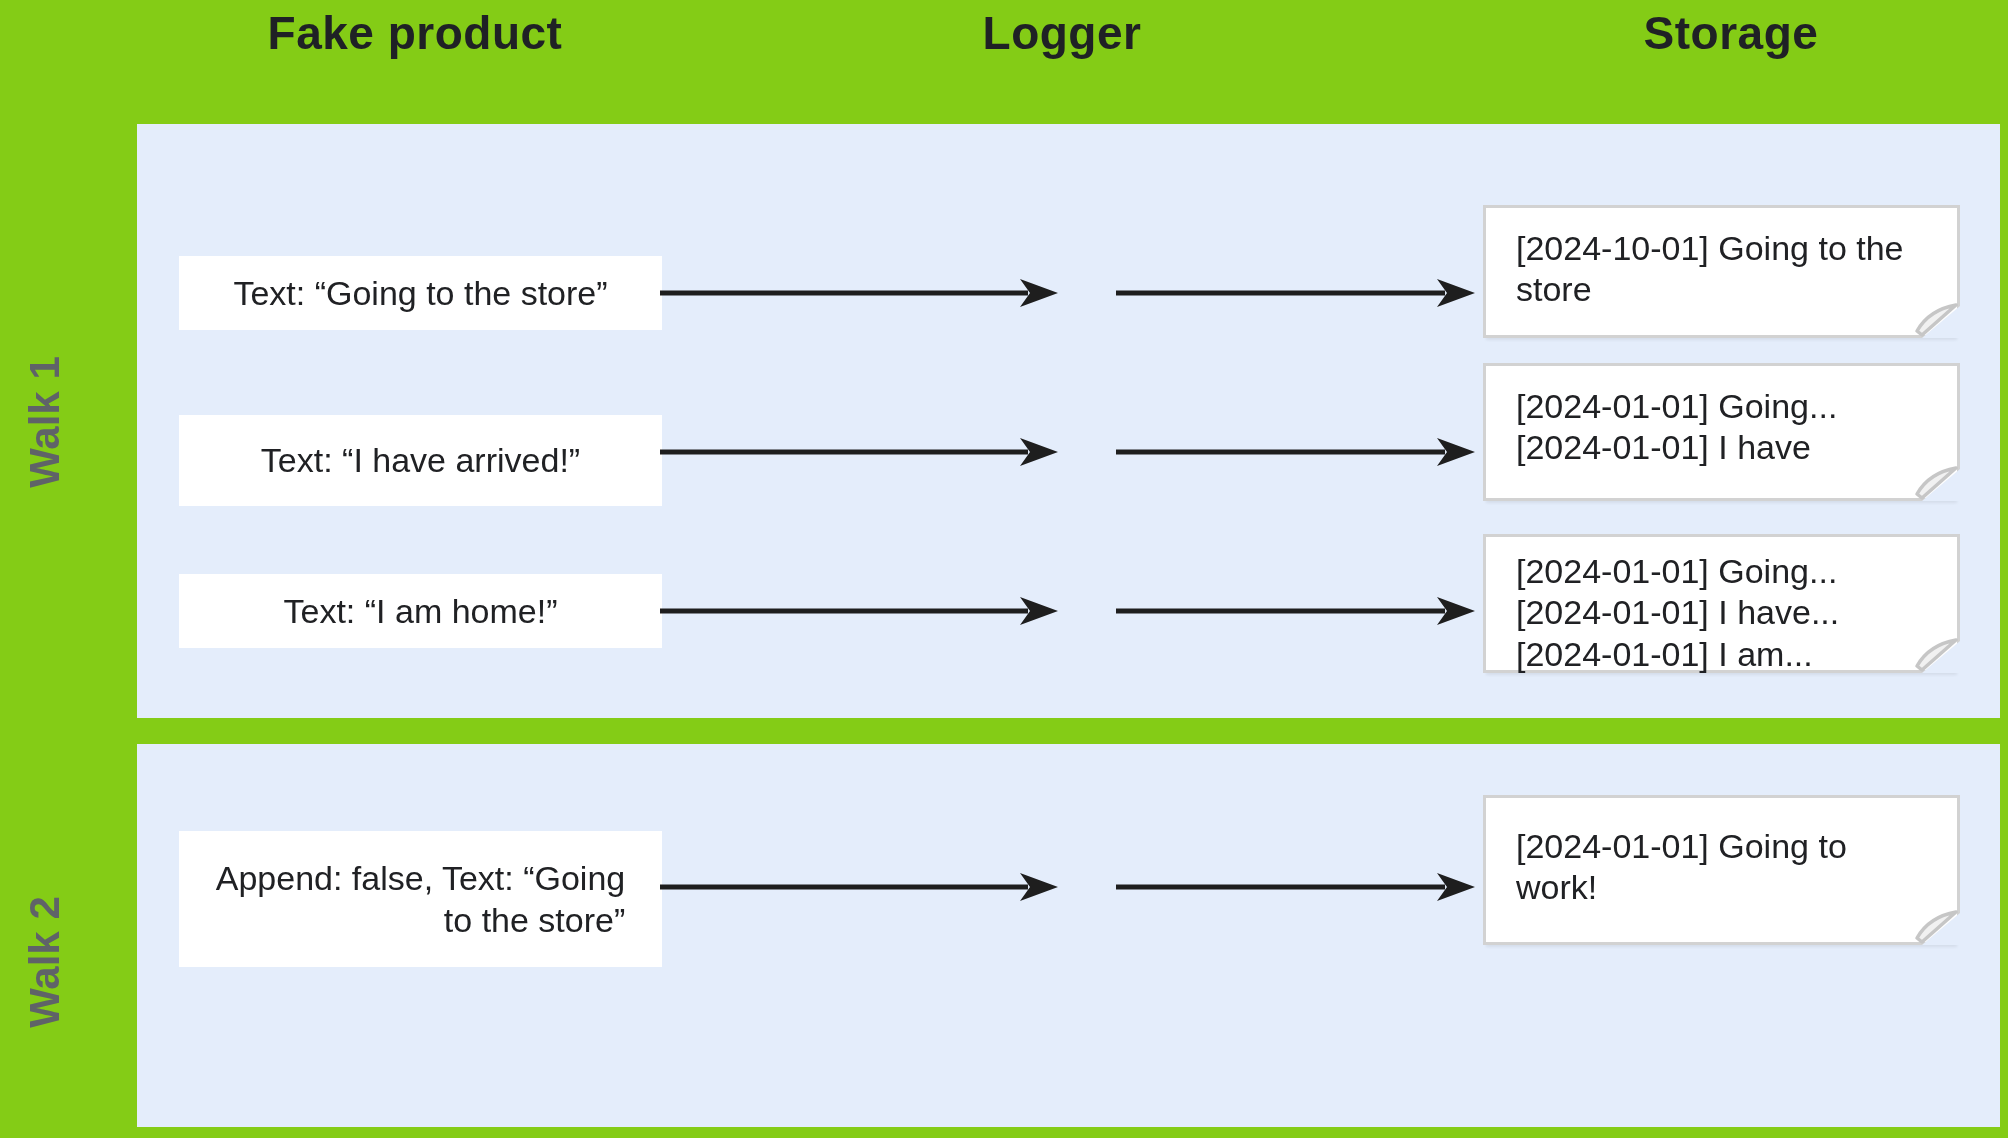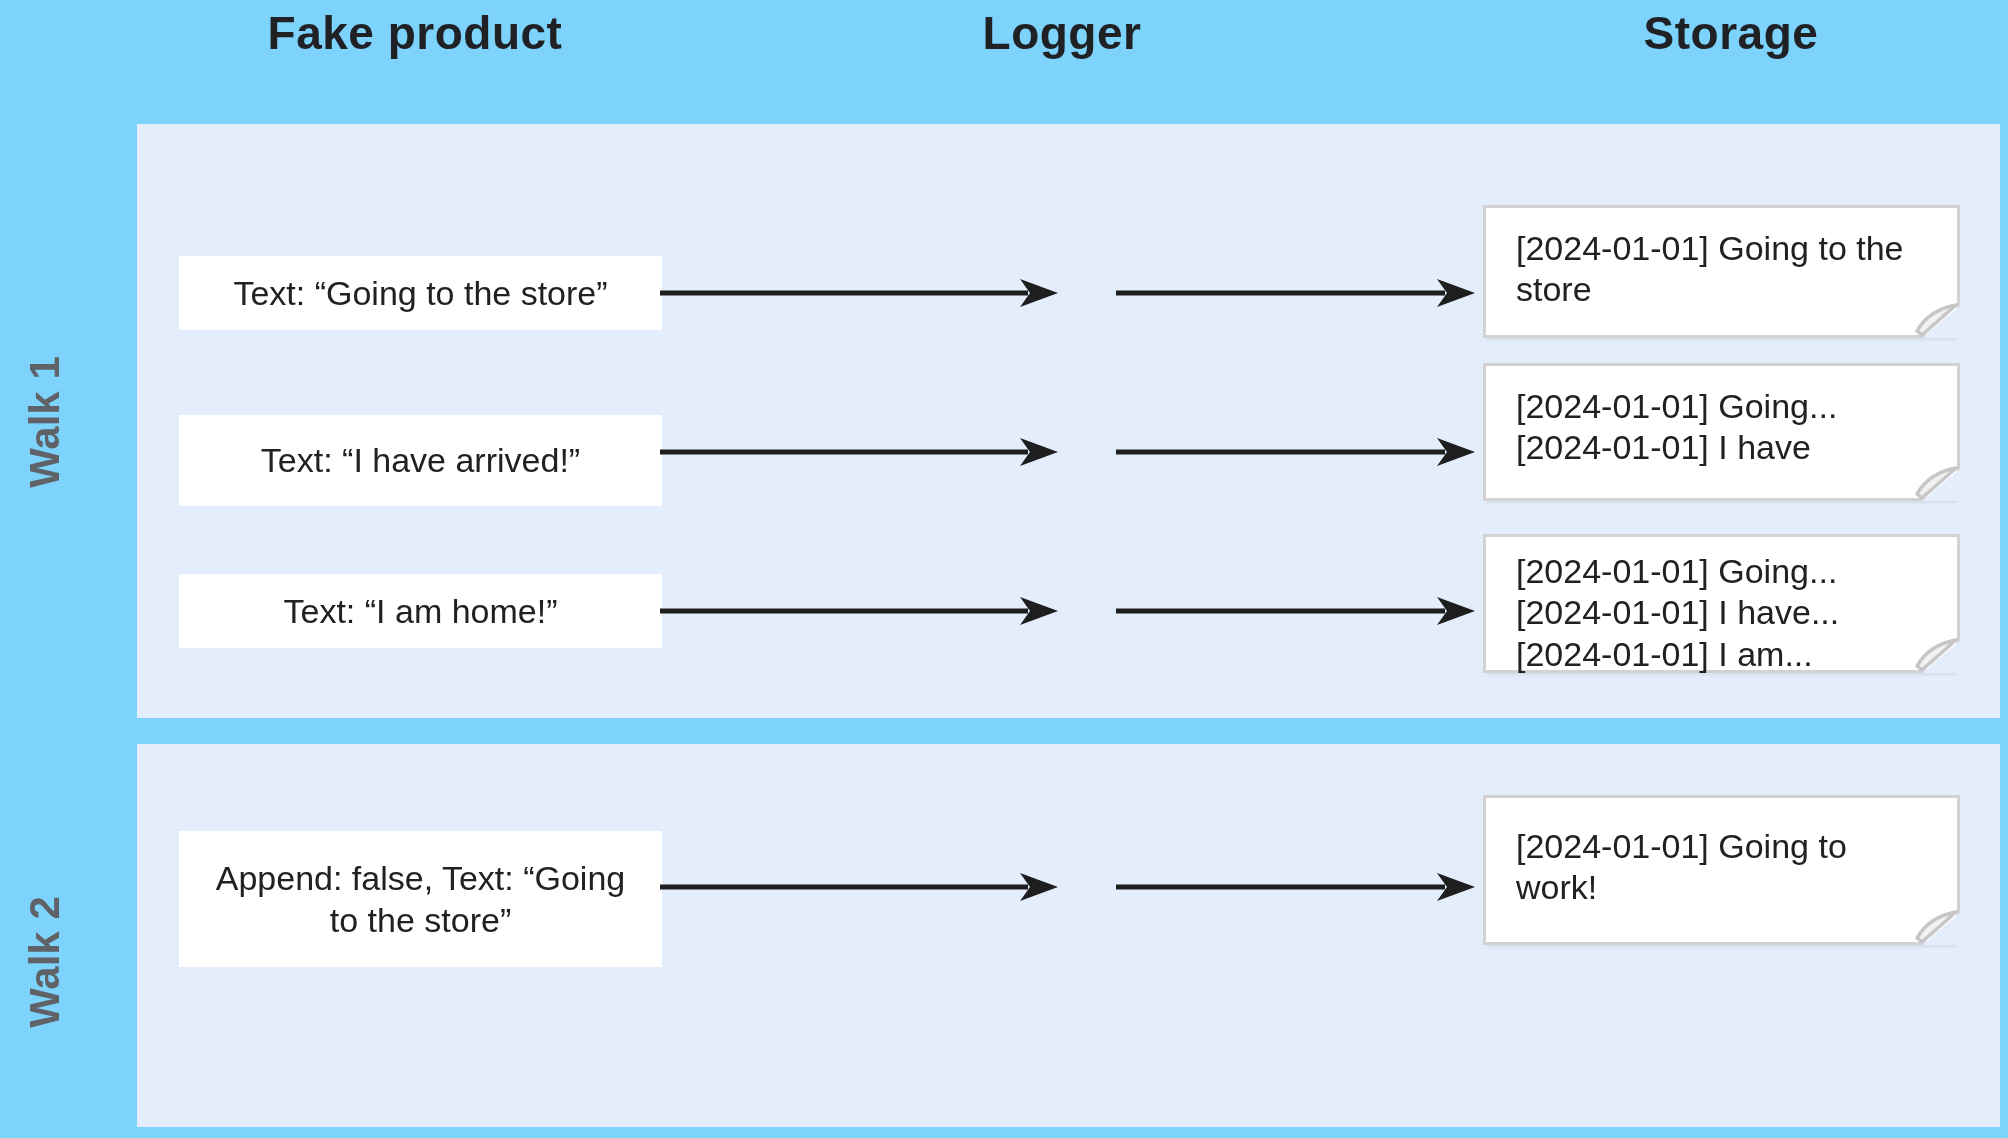--- a/index.html
+++ b/index.html
@@ -5,21 +5,21 @@
   html, body {
     margin: 0;
     padding: 0;
     background: #ffffff;
     font-family: "Liberation Sans", "DejaVu Sans", sans-serif;
   }
   #canvas {
     position: relative;
     width: 2008px;
     height: 1138px;
-    background: #7dd3fc;
+    background: #84cc16;
     overflow: hidden;
   }
   .col-header {
     position: absolute;
     top: 6px;
     transform: translateX(-50%);
     font-size: 46px;
     font-weight: 700;
     color: #1f2125;
     letter-spacing: 0.5px;
@@ -47,21 +47,21 @@
     white-space: nowrap;
   }
   .msg-box {
     position: absolute;
     left: 179px;
     width: 483px;
     background: #ffffff;
     display: flex;
     align-items: center;
     justify-content: center;
-    text-align: center;
+    text-align: right;
     font-size: 34px;
     color: #202124;
     white-space: pre-line;
     line-height: 1.25;
   }
   .arrow {
     position: absolute;
     overflow: visible;
   }
   .arrow line {
@@ -124,21 +124,21 @@
   <svg class="arrow" style="left:660px;top:277px" width="398" height="32">
     <line x1="0" y1="16" x2="368" y2="16"></line>
     <polygon points="360,2 398,16 360,30 370,16"></polygon>
   </svg>
   <svg class="arrow" style="left:1116px;top:277px" width="359" height="32">
     <line x1="0" y1="16" x2="329" y2="16"></line>
     <polygon points="321,2 359,16 321,30 331,16"></polygon>
   </svg>
 
   <div class="note" style="top:205px;height:133px">
-    <div class="note-text">[2024-01-01] Going to the
+    <div class="note-text">[2024-10-01] Going to the
 store</div>
     <svg class="fold" width="52" height="44" viewBox="0 0 52 44">
       <polygon class="fold-cut" points="14,44 52,12 52,44"></polygon>
       <path class="fold-flap" d="M9,37 C17,23 31,14 48,11 L14,41 Z"></path>
     </svg>
   </div>
 
   <div class="msg-box" style="top:415px;height:91px">Text: “I have arrived!”</div>
 
   <svg class="arrow" style="left:660px;top:436px" width="398" height="32">

